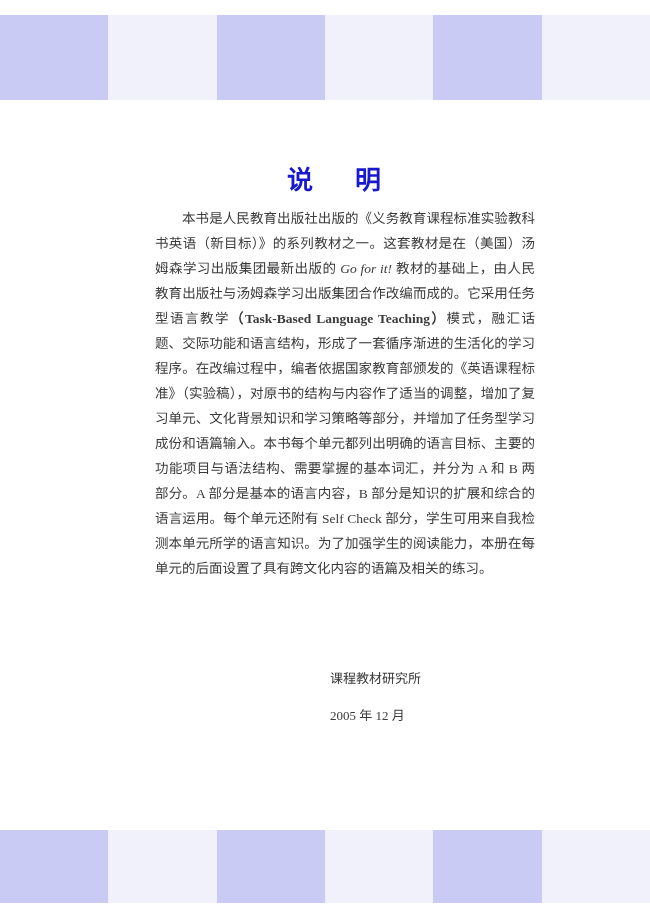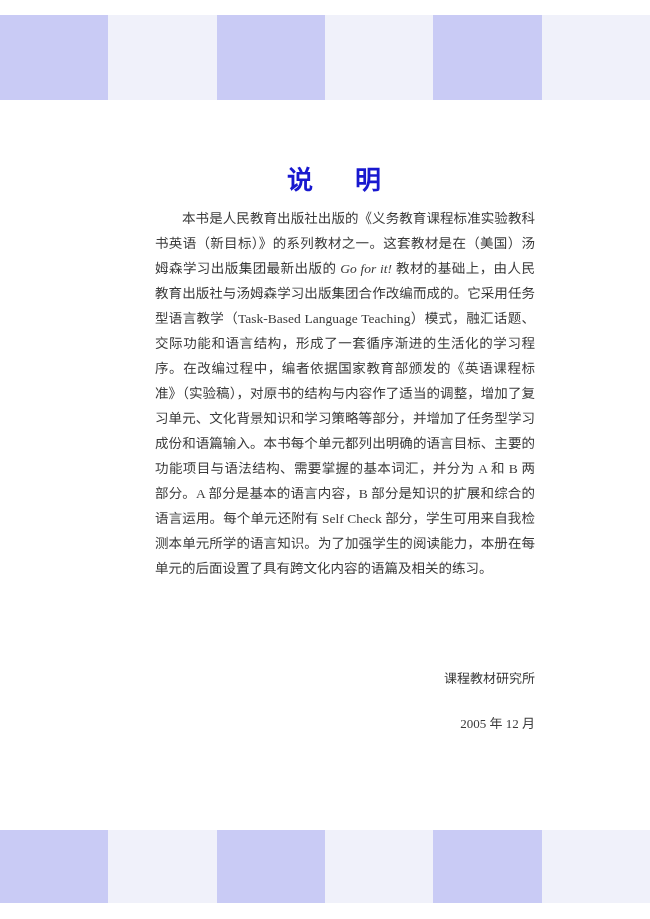--- a/index.html
+++ b/index.html
@@ -45,32 +45,32 @@
     position: absolute;
     top: 206px;
     left: 155px;
     width: 380px;
     font-size: 13.5px;
     line-height: 25px;
     text-align: justify;
   }
   .body-text p { margin: 0; text-indent: 2em; }
   .latin-italic { font-style: italic; }
-  .latin-bold   { font-weight: normal; font-style: normal; }
+  .latin-bold   { font-weight: bold; font-style: normal; }
 
   .signature {
     position: absolute;
     top: 666px;
     left: 330px;
     width: 205px;
-    text-align: right;
+    text-align: left;
     font-size: 13px;
     line-height: 25px;
   }
-  .signature .sig-date { margin-top: 20px; }
+  .signature .sig-date { margin-top: 12px; }
 </style>
 </head>
 <body>
 
 <div class="page">
 
   <div class="checker checker-top">
     <div class="cell-dark"></div>
     <div class="cell-light"></div>
     <div class="cell-dark"></div>

